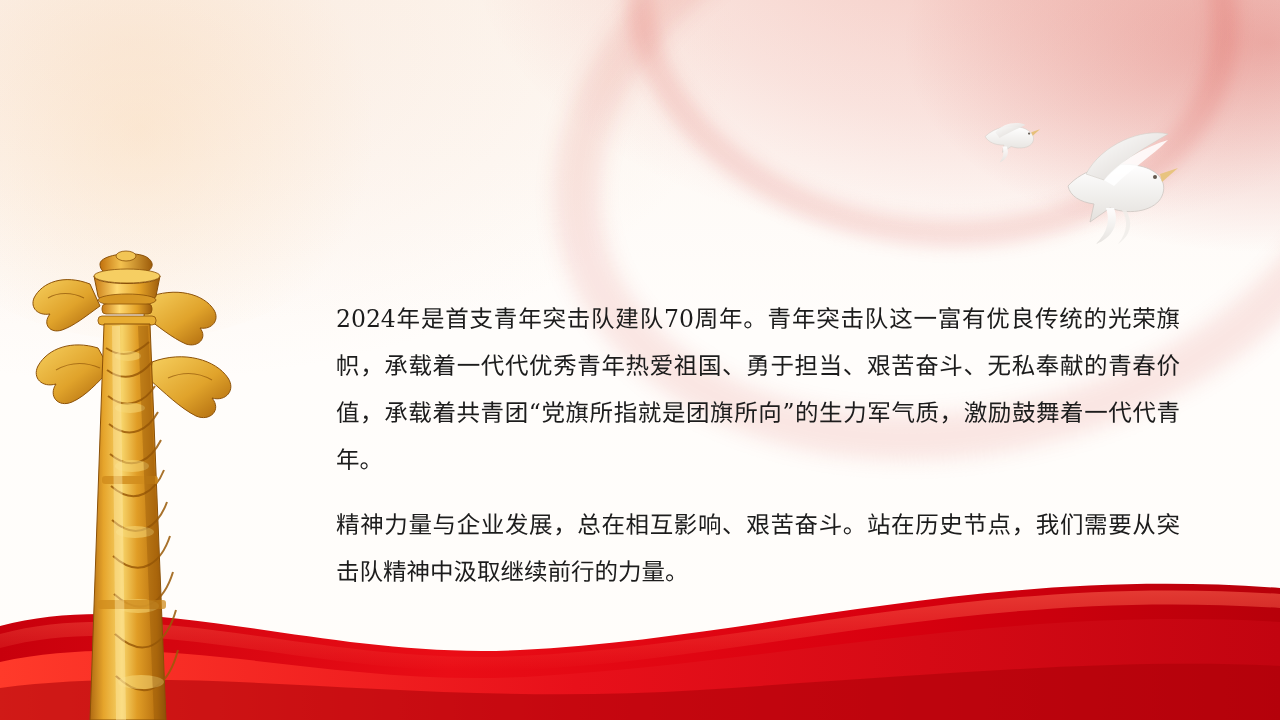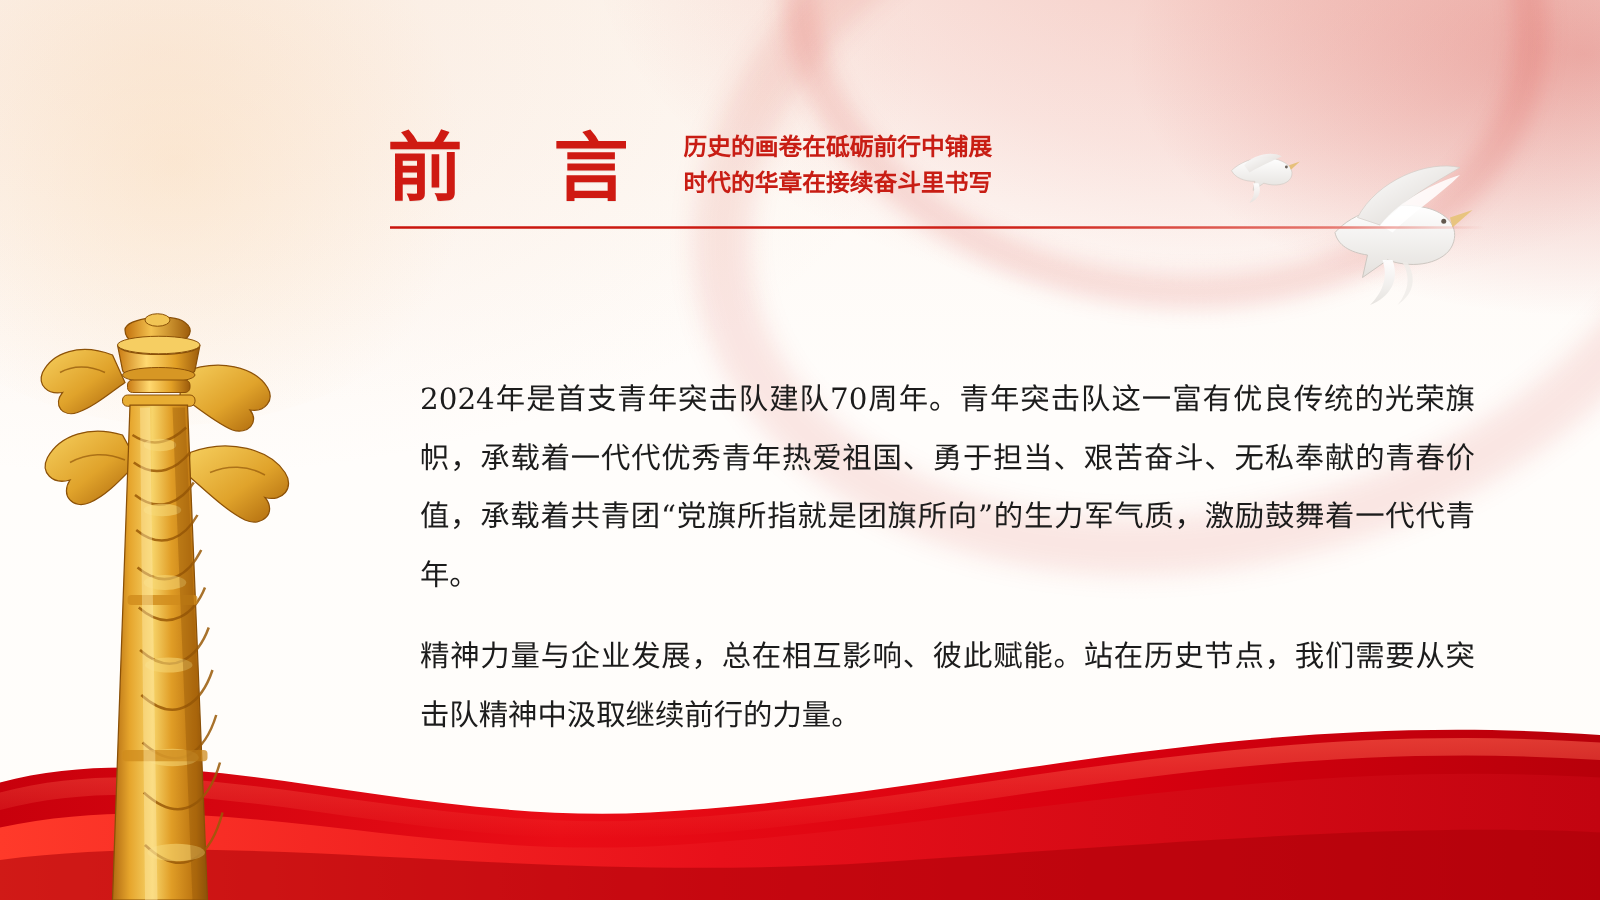--- a/index.html
+++ b/index.html
@@ -180,34 +180,24 @@
       <path d="M12 60 C26 44, 56 34, 84 40 C102 44, 112 56, 106 70 C100 84, 76 90, 54 82 L34 96 L38 78 C24 76, 14 70, 12 60 Z" fill="url(#dvg)" stroke="#cdc7c1" stroke-width="0.8"></path>
       <path d="M30 48 C46 18, 86 2, 112 8 C92 20, 66 34, 48 54 Z" fill="url(#dvg2)" stroke="#d4cec8" stroke-width="0.6"></path>
       <path d="M48 54 C64 34, 92 20, 112 14 C96 30, 74 44, 58 60 Z" fill="#ffffff" opacity="0.85"></path>
       <path d="M104 48 L122 42 L106 56 Z" fill="#e8c47f"></path>
       <circle cx="99" cy="51" r="2" fill="#63594f"></circle>
       <path d="M58 82 C64 98, 56 112, 40 118 C52 106, 54 94, 50 82 Z" fill="url(#dvg)" opacity="0.92"></path>
       <path d="M70 84 C78 98, 74 110, 62 118 C72 106, 72 94, 66 84 Z" fill="#efece8" opacity="0.8"></path>
     </g>
   </svg>
 
-  <div class="header">
-    <div class="header-row">
-      <div class="title">前 言</div>
-      <div class="subtitle">
-        <div>历史的画卷在砥砺前行中铺展</div>
-        <div>时代的华章在接续奋斗里书写</div>
-      </div>
-    </div>
-    <div class="rule"></div>
-  </div>
 
   <div class="body-copy">
     <p class="para">2024年是首支青年突击队建队70周年。青年突击队这一富有优良传统的光荣旗帜，承载着一代代优秀青年热爱祖国、勇于担当、艰苦奋斗、无私奉献的青春价值，承载着共青团“党旗所指就是团旗所向”的生力军气质，激励鼓舞着一代代青年。</p>
-    <p class="para">精神力量与企业发展，总在相互影响、彼此赋能。站在历史节点，我们需要从突击队精神中汲取继续前行的力量。</p>
+    <p class="para">精神力量与企业发展，总在相互影响、艰苦奋斗。站在历史节点，我们需要从突击队精神中汲取继续前行的力量。</p>
   </div>
 
   <svg class="ribbon" viewBox="0 0 1280 190" preserveAspectRatio="none" aria-hidden="true">
     <defs>
       <linearGradient id="rb1" x1="0" y1="0" x2="1" y2="0">
         <stop offset="0%" stop-color="#c8000c"></stop>
         <stop offset="35%" stop-color="#ea0d16"></stop>
         <stop offset="70%" stop-color="#d8000f"></stop>
         <stop offset="100%" stop-color="#b7000a"></stop>
       </linearGradient>

